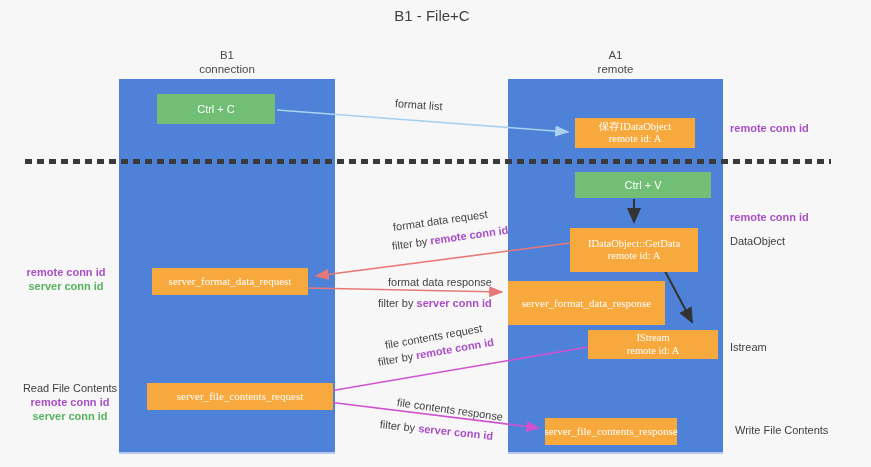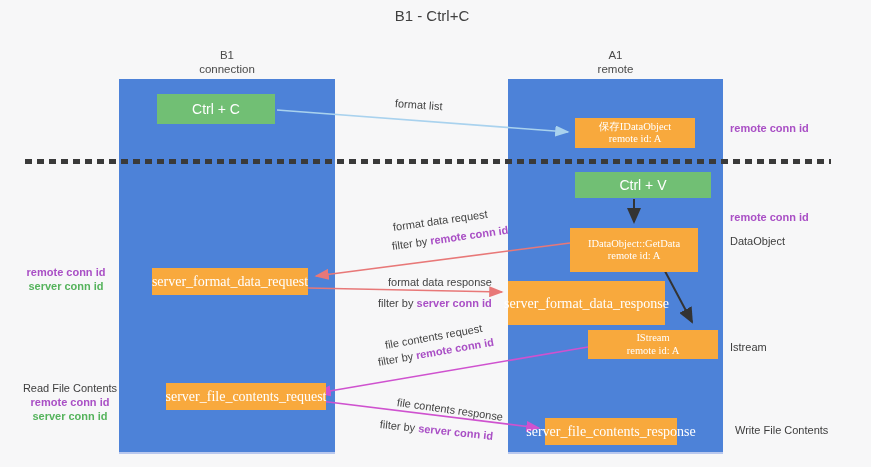--- a/index.html
+++ b/index.html
@@ -15,21 +15,21 @@
   .col-header{position:absolute;text-align:center;font-size:11.5px;line-height:14px;color:#4a4a4a;}
   .col-header.left{left:119px;top:48px;width:216px;}
   .col-header.right{left:508px;top:48px;width:215px;}
   .column{position:absolute;top:79px;height:373px;background:var(--column_blue);
           border-bottom:2px solid #b9c8ee;}
   .column.left{left:119px;width:216px;}
   .column.right{left:508px;width:215px;}
   .dashed{position:absolute;left:25px;top:159px;width:806px;height:5px;
           background:repeating-linear-gradient(90deg,#3a3a3a 0 7px,transparent 7px 12px);}
   .box{position:absolute;display:flex;flex-direction:column;align-items:center;justify-content:center;
-       color:#fff;font-size:14px;line-height:13px;text-align:center;box-sizing:border-box;}
+       color:#fff;font-size:11px;line-height:13px;text-align:center;box-sizing:border-box;}
   .box.green{background:var(--box_green);}
   .box.orange{background:var(--box_orange);font-family:Liberation Serif, serif;}
   .box.two{font-size:10.5px;line-height:12.5px;}
   .lbl{position:absolute;font-size:11px;color:#3d3d3d;white-space:nowrap;}
   .lbl.purple{color:var(--text_purple);font-weight:bold;}
   .lbl.green{color:var(--text_green);font-weight:bold;}
   .flow{position:absolute;font-size:11px;color:#444;white-space:nowrap;transform-origin:left center;}
   .flow .key{color:var(--text_purple);font-weight:bold;}
   .side-group{position:absolute;text-align:center;font-size:11px;line-height:14px;}
   svg.arrows{position:absolute;left:0;top:0;pointer-events:none;}
@@ -37,21 +37,21 @@
   .s-red{stroke:var(--arrow_red);} .f-red{fill:var(--arrow_red);}
   .s-mag{stroke:var(--arrow_magenta);} .f-mag{fill:var(--arrow_magenta);}
   .s-blk{stroke:var(--arrow_black);} .f-blk{fill:var(--arrow_black);}
 </style>
 </head>
 <body>
 
 <div class="stage">
 
   <div class="title">
-    <div>B1 - Ctrl+C</div>
+    <div>B1 - File+C</div>
   </div>
 
   <div class="col-header left">
     <div>B1</div>
     <div>connection</div>
   </div>
   <div class="col-header right">
     <div>A1</div>
     <div>remote</div>
   </div>
@@ -109,21 +109,21 @@
 
   <div class="box orange" style="left:508px;top:281px;width:157px;height:44px">
     <div>server_format_data_response</div>
   </div>
 
   <div class="box orange two" style="left:588px;top:330px;width:130px;height:29px">
     <div>IStream</div>
     <div>remote id: A</div>
   </div>
 
-  <div class="box orange" style="left:166px;top:383px;width:160px;height:27px">
+  <div class="box orange" style="left:147px;top:383px;width:186px;height:27px">
     <div>server_file_contents_request</div>
   </div>
 
   <div class="box orange" style="left:545px;top:418px;width:132px;height:27px">
     <div>server_file_contents_response</div>
   </div>
 
   <div class="lbl purple" style="left:730px;top:122px">remote conn id</div>
   <div class="lbl purple" style="left:730px;top:211px">remote conn id</div>
   <div class="lbl" style="left:730px;top:235px">DataObject</div>

